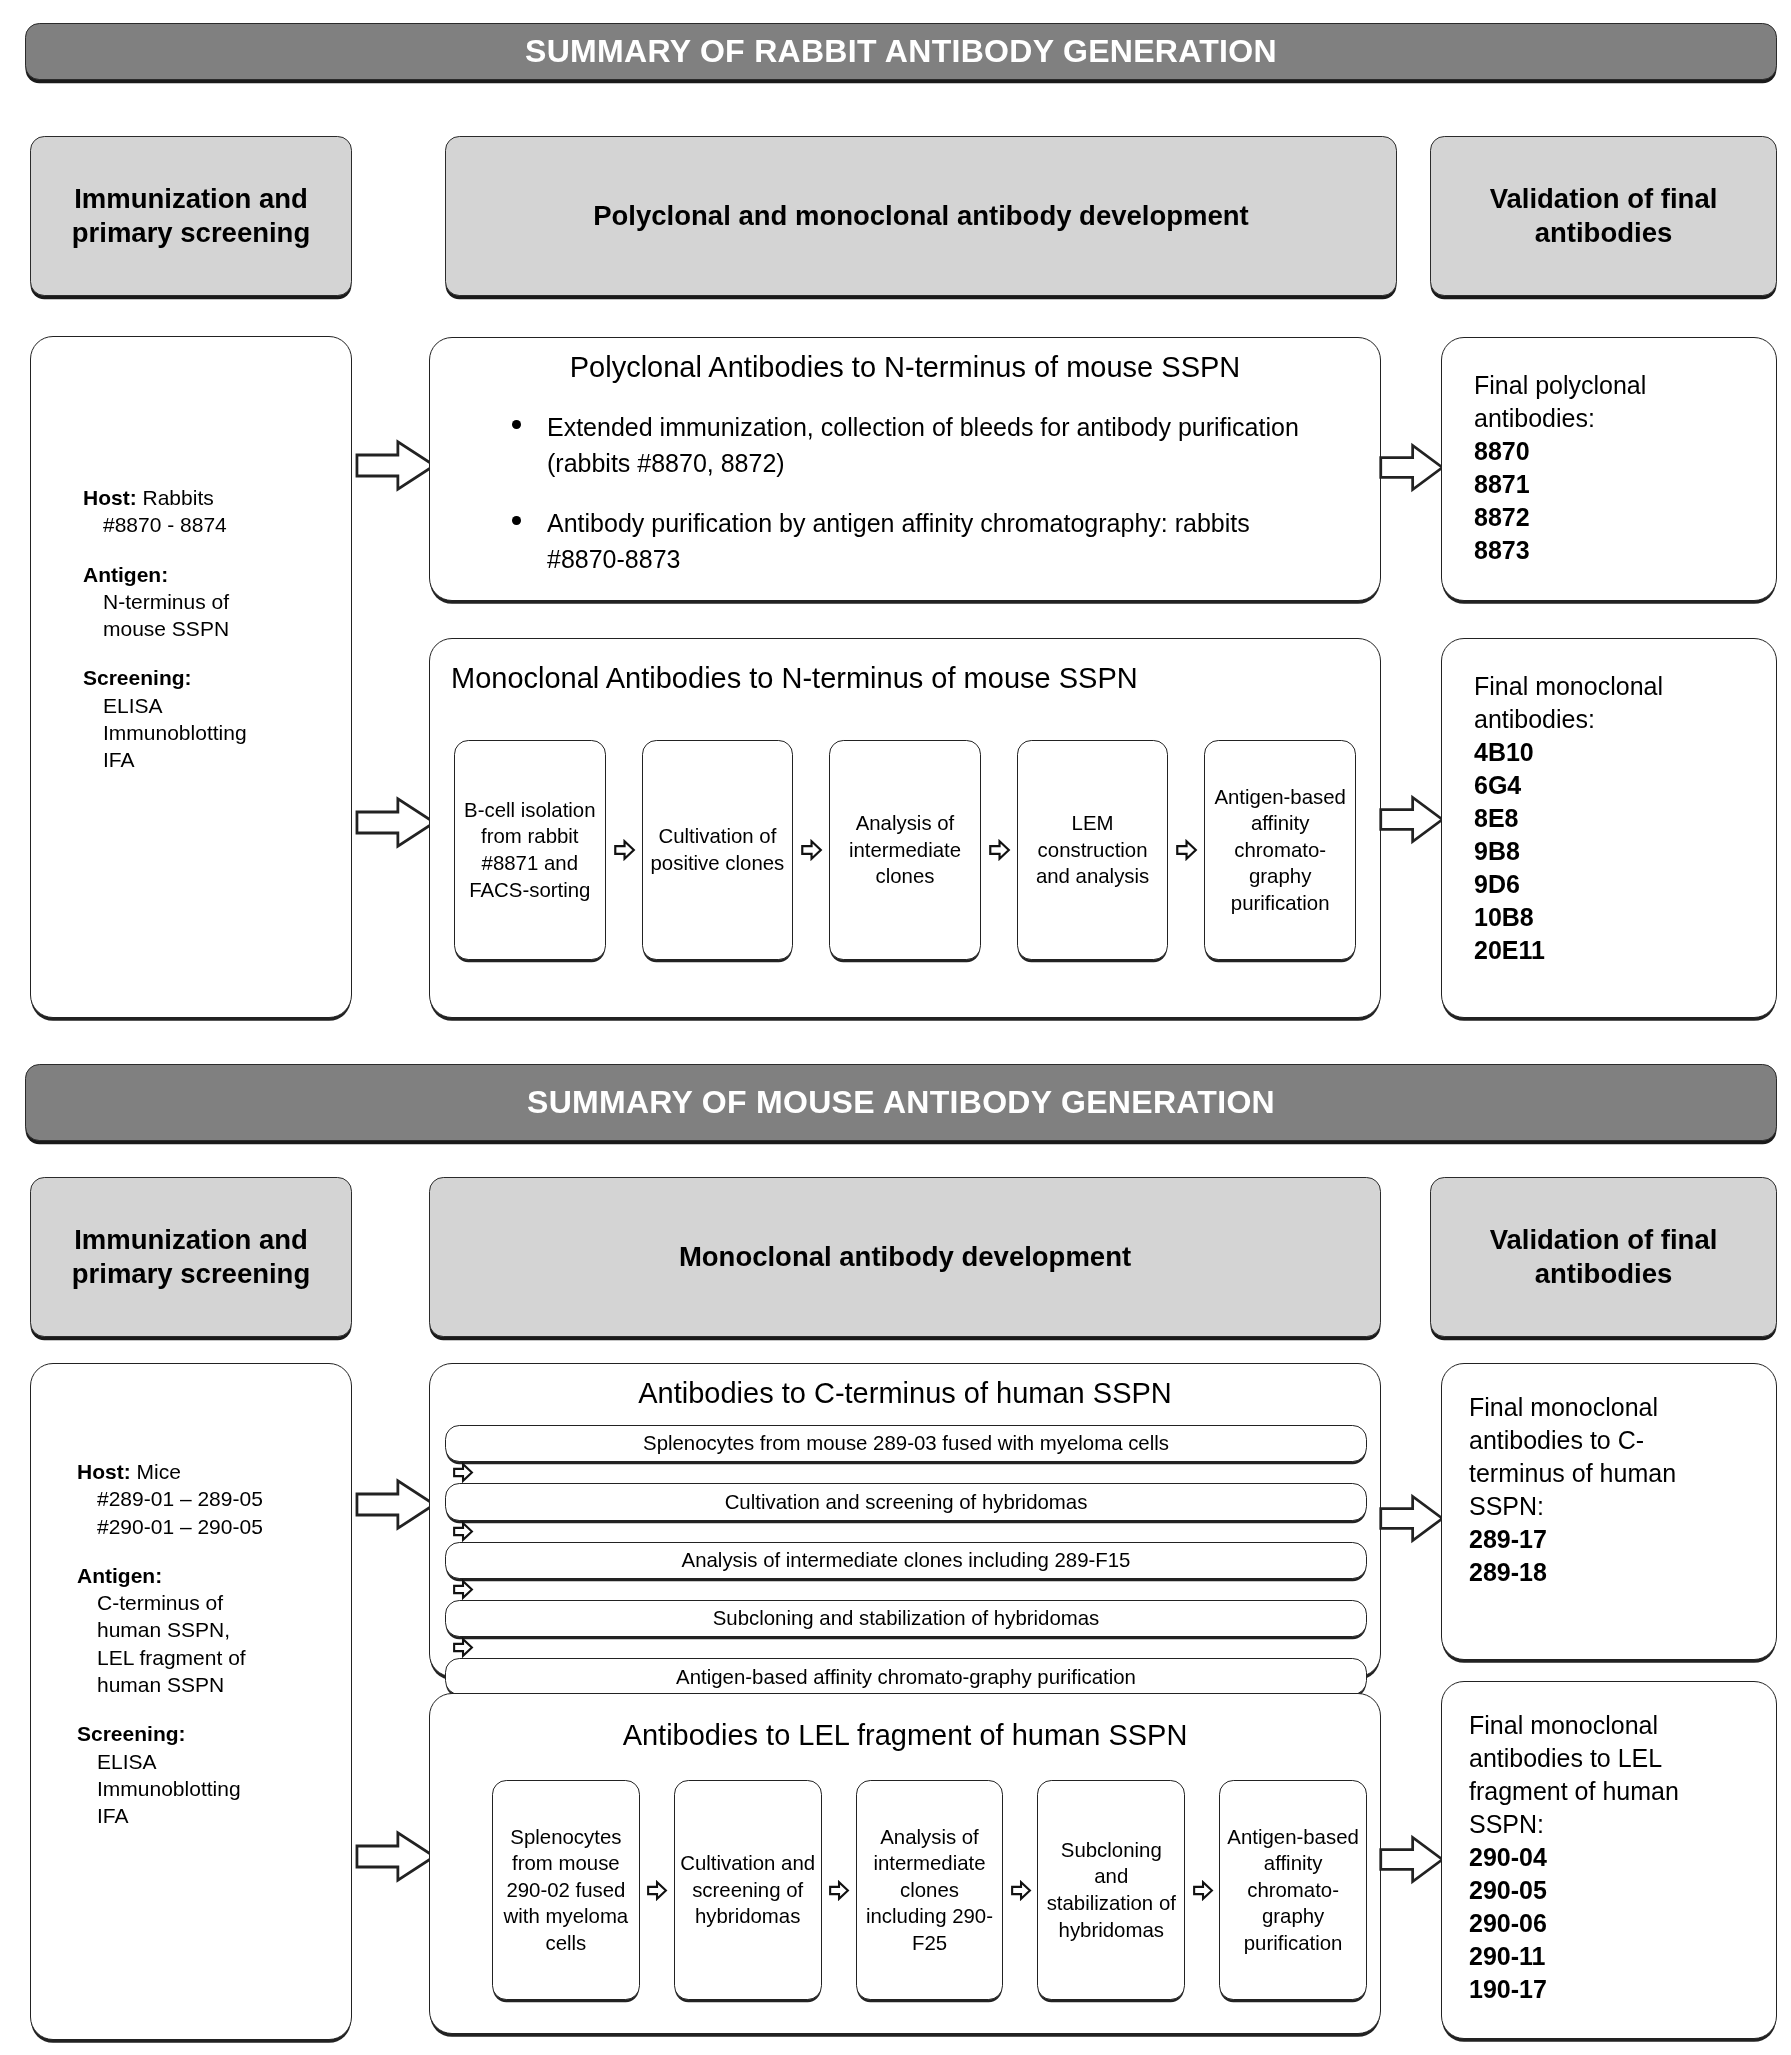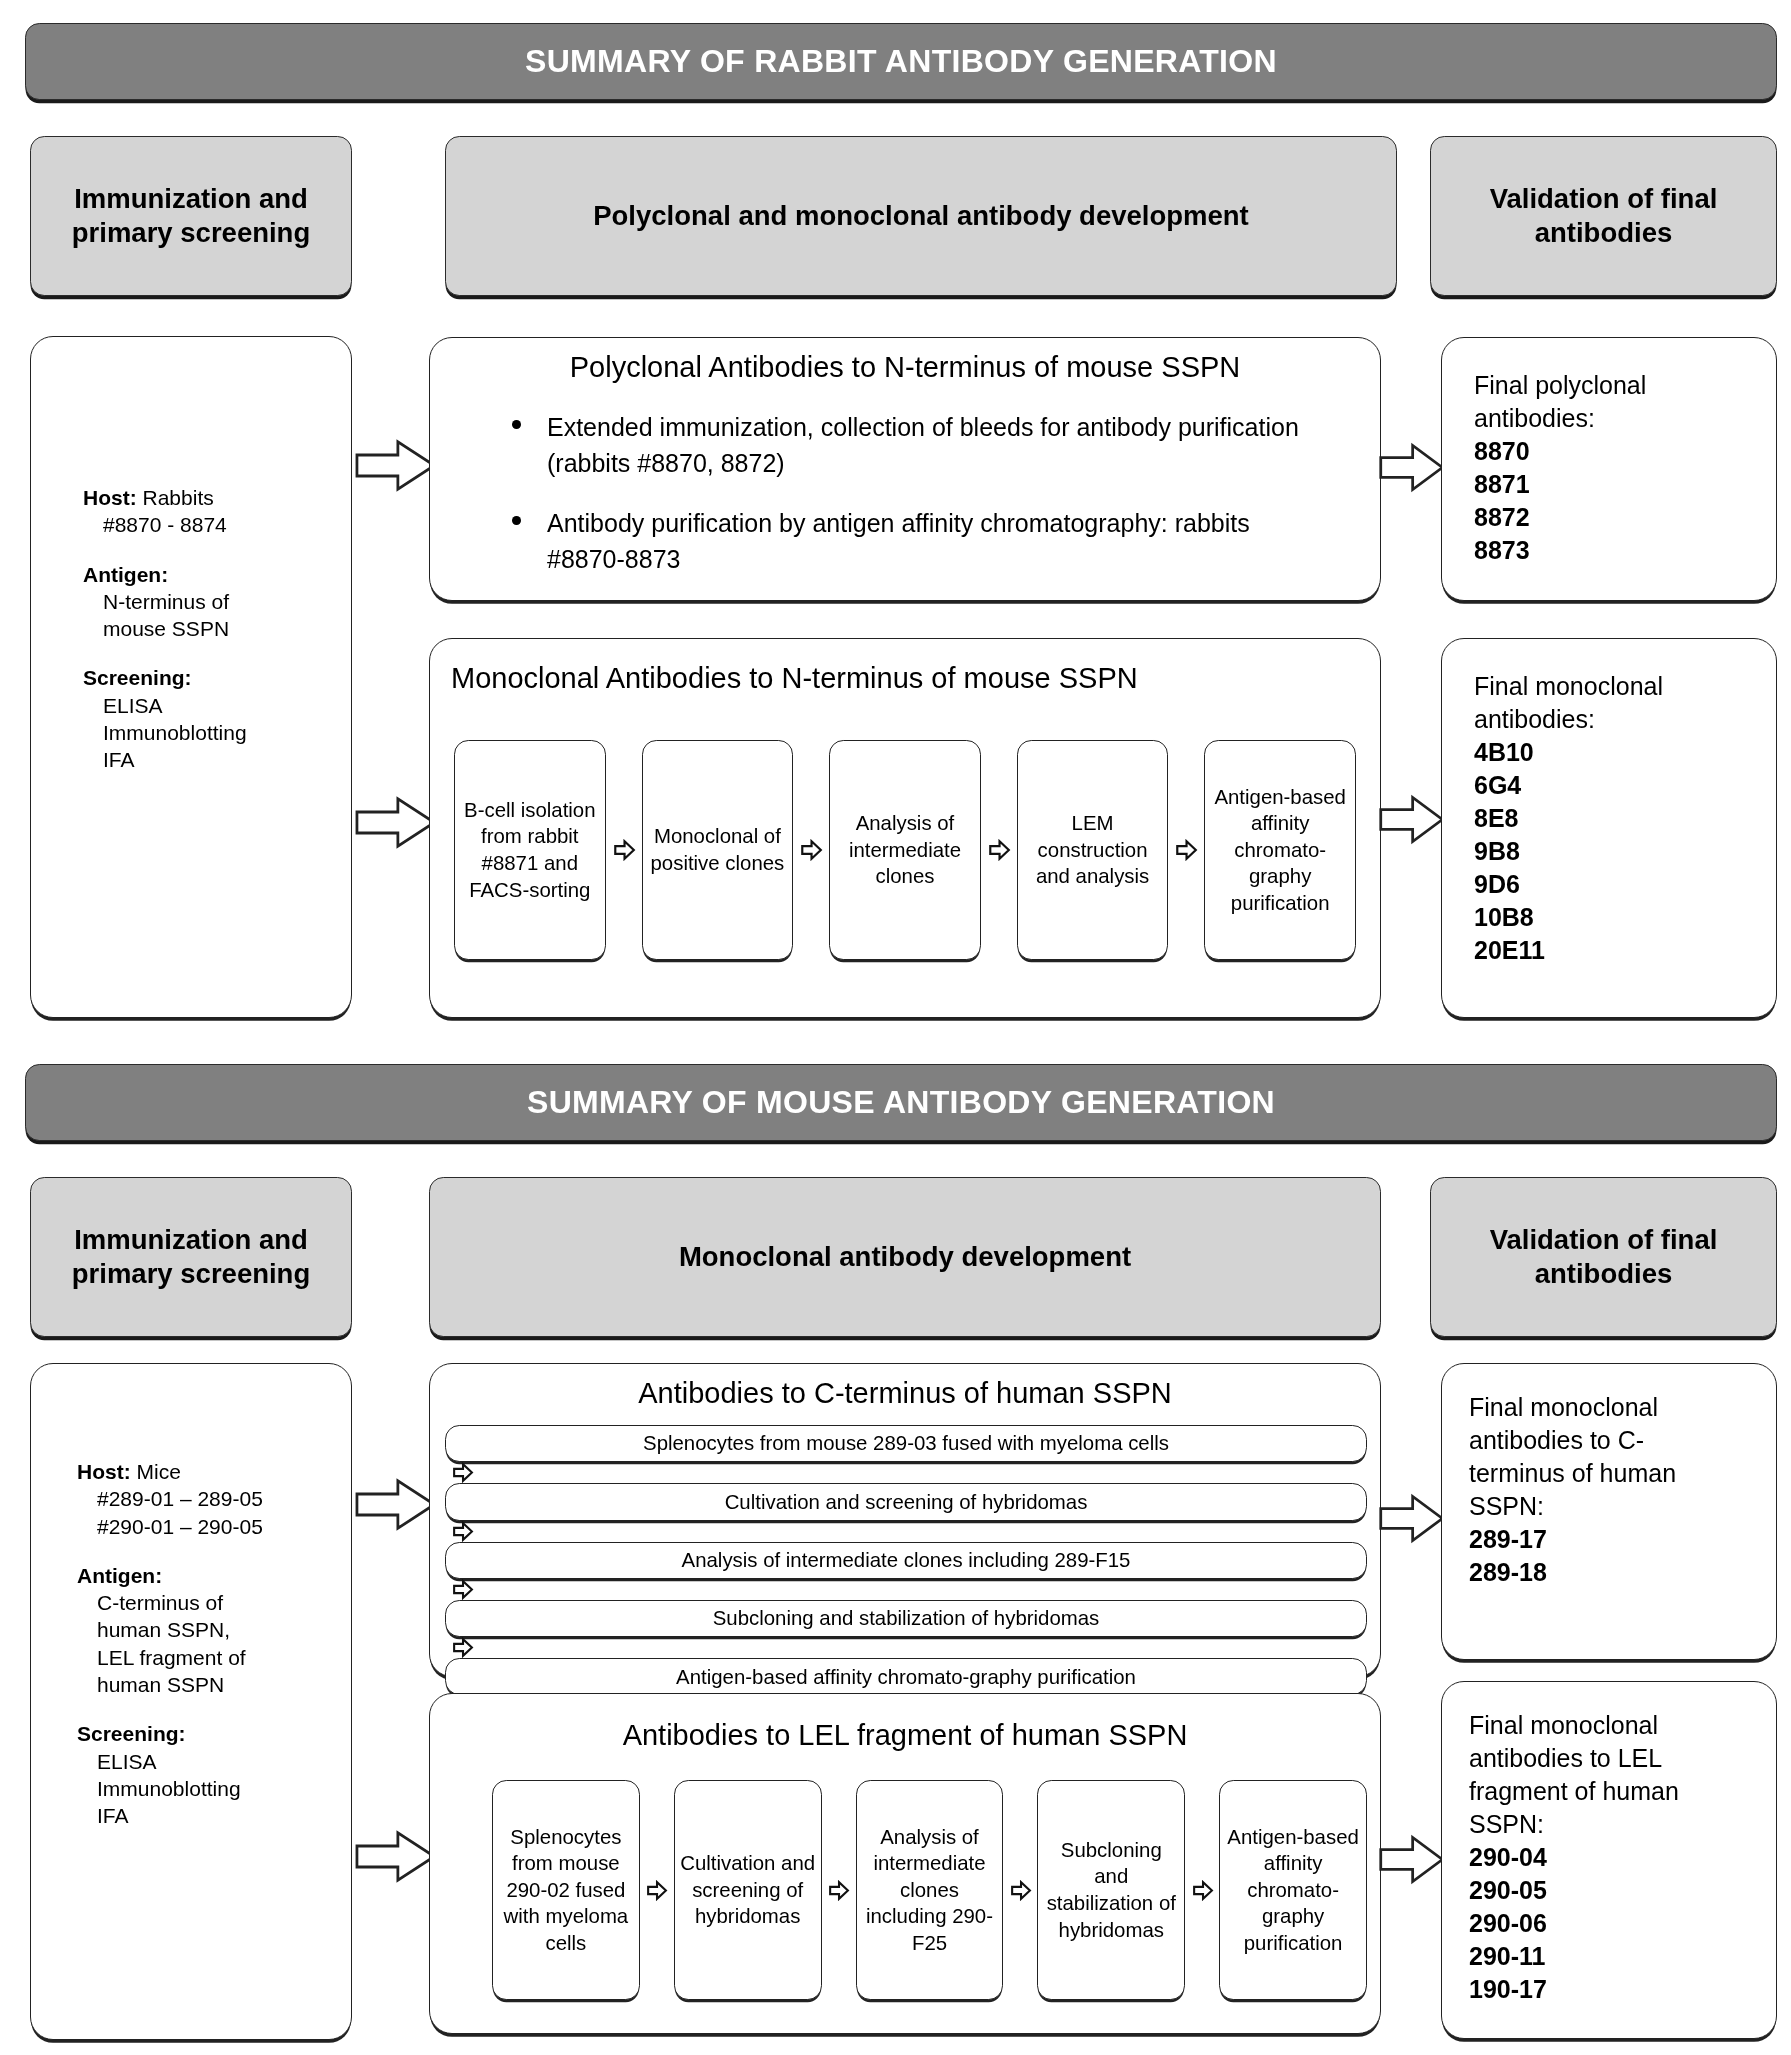--- a/index.html
+++ b/index.html
@@ -92,21 +92,21 @@
     font-size:25px; line-height:1.32;
   }
   .result-inner .bold { font-weight:bold; }
 
   
   .bigarrow { position:absolute; }
 </style>
 </head>
 <body>
 
-<div class="abs banner" style="left:25px; top:23px; width:1752px; height:77px;">
+<div class="abs banner" style="left:25px; top:23px; width:1752px; height:57px;">
   <span class="banner-text">SUMMARY OF RABBIT ANTIBODY GENERATION</span>
 </div>
 
 <div class="abs colhead" style="left:30px; top:136px; width:322px; height:160px;">
   <span class="colhead-text">Immunization and primary screening</span>
 </div>
 
 <div class="abs colhead" style="left:429px; top:136px; width:952px; height:160px;margin-left:16px;">
   <span class="colhead-text">Polyclonal and monoclonal antibody development</span>
 </div>
@@ -176,21 +176,21 @@
 <div class="abs" style="left:451px; top:648px; width:908px;">
   <div class="group-title" style="text-align:left;">Monoclonal Antibodies to N-terminus of mouse SSPN</div>
 </div>
 <div class="steps" style="left:454px; top:740px; width:902px; height:220px;">
   <div class="step" style="flex:1 1 0;">B-cell isolation from rabbit #8871 and FACS-sorting</div>
   <div class="step-sep" style="width:36px;">
     <svg viewBox="0 0 44 40" width="24" height="22">
       <polygon points="6,13 23,13 23,4 40,20 23,36 23,27 6,27" fill="#fff" stroke="#111" stroke-width="4"></polygon>
     </svg>
   </div>
-  <div class="step" style="flex:1 1 0;">Monoclonal of positive clones</div>
+  <div class="step" style="flex:1 1 0;">Cultivation of positive clones</div>
   <div class="step-sep" style="width:36px;">
     <svg viewBox="0 0 44 40" width="24" height="22">
       <polygon points="6,13 23,13 23,4 40,20 23,36 23,27 6,27" fill="#fff" stroke="#111" stroke-width="4"></polygon>
     </svg>
   </div>
   <div class="step" style="flex:1 1 0;">Analysis of intermediate clones</div>
   <div class="step-sep" style="width:36px;">
     <svg viewBox="0 0 44 40" width="24" height="22">
       <polygon points="6,13 23,13 23,4 40,20 23,36 23,27 6,27" fill="#fff" stroke="#111" stroke-width="4"></polygon>
     </svg>

